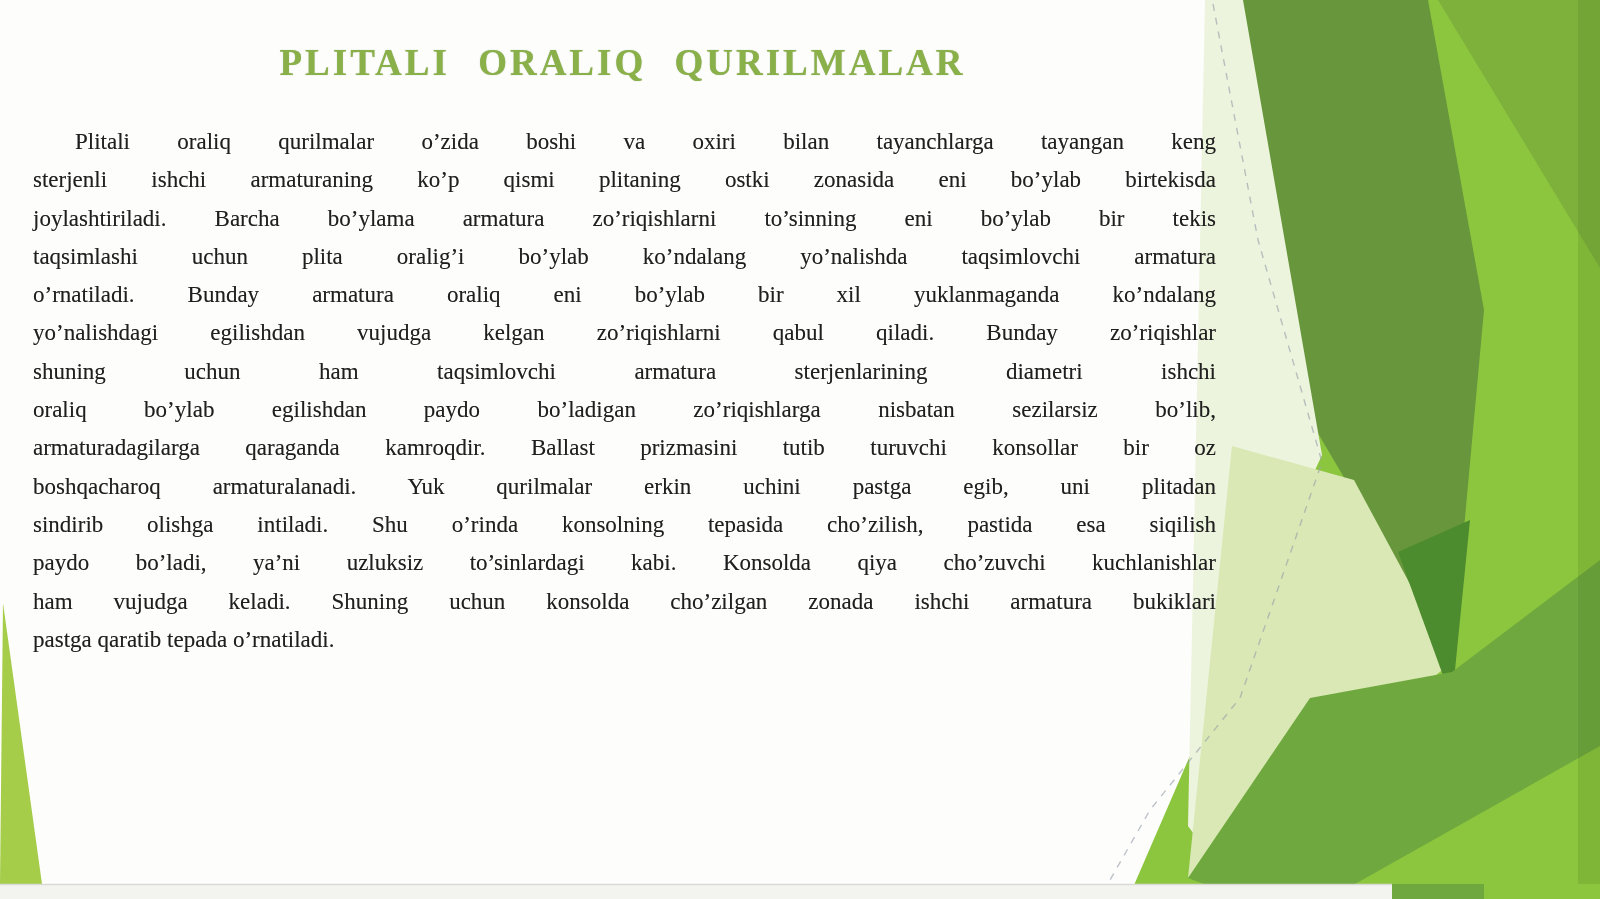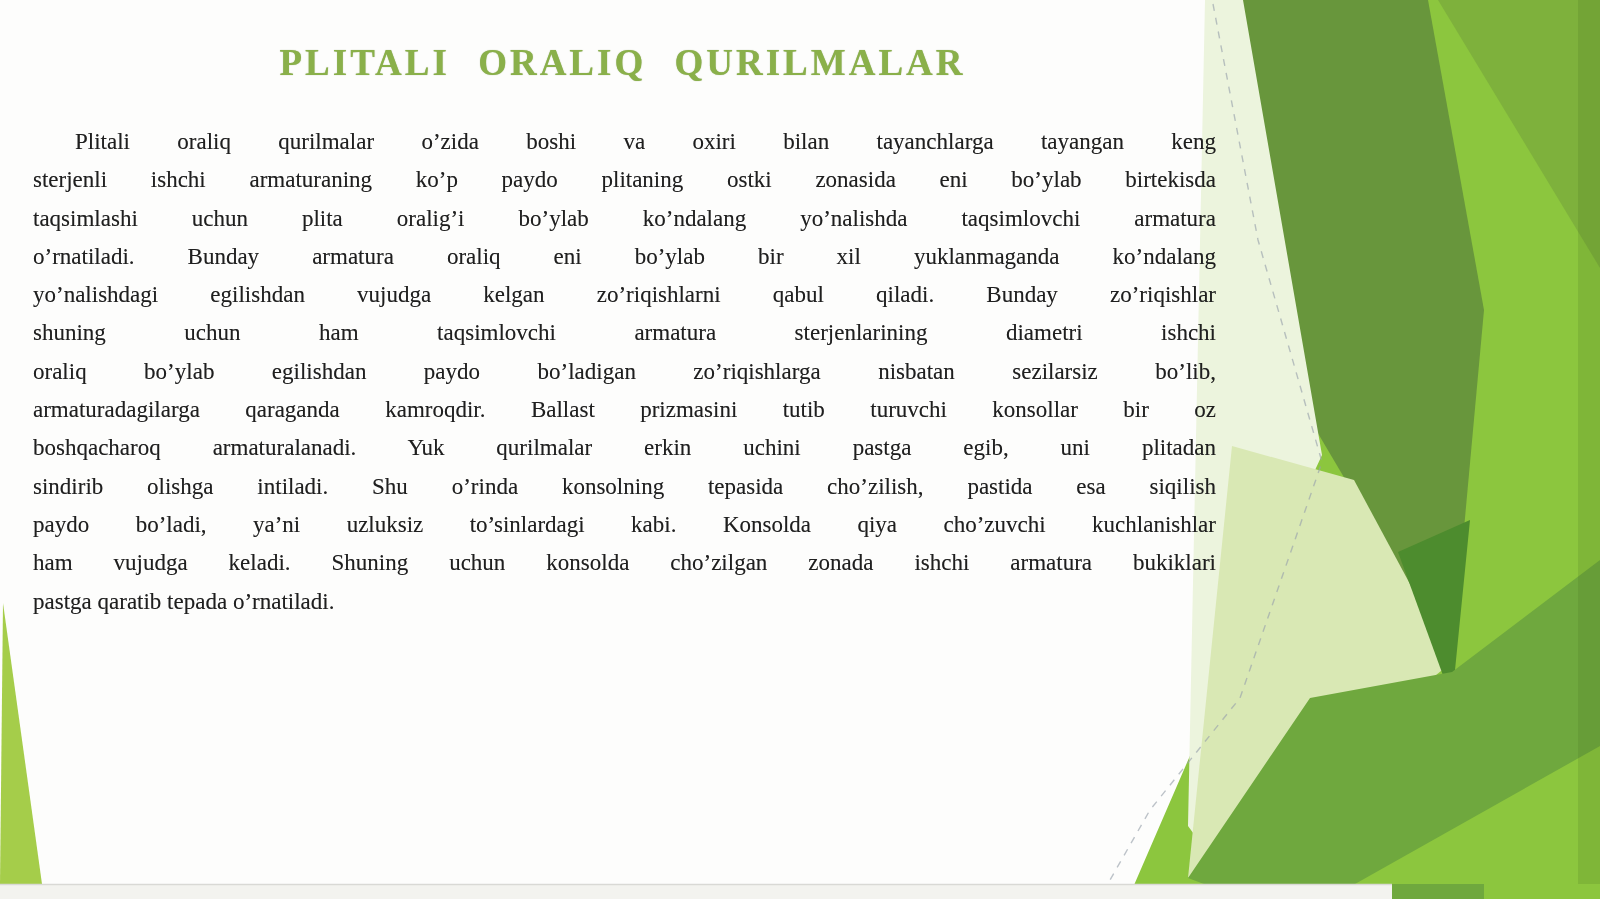--- a/index.html
+++ b/index.html
@@ -68,21 +68,22 @@
     <rect x="1484" y="884" width="116" height="15" fill="#8cc63e"></rect>
     <line x1="0" y1="884.5" x2="1392" y2="884.5" stroke-width="1.5" stroke="#d9d9d5"></line>
 
     <path d="M1213,4 L1258,240 L1322,462 L1240,698 L1150,810 L1110,880" fill="none" stroke-width="1.4" stroke-dasharray="7 7" opacity="0.65" stroke="#9aa3ac"></path>
   </svg>
 
   <h1 class="title" style="color: rgb(138, 176, 74);">PLITALI ORALIQ QURILMALAR</h1>
 
   <div class="body-text" style="color: rgb(31, 31, 31);">
     <div class="line indent">Plitali oraliq qurilmalar o’zida boshi va oxiri bilan tayanchlarga tayangan keng</div>
-    <div class="line">sterjenli ishchi armaturaning ko’p paydo plitaning ostki zonasida eni bo’ylab birtekisda</div>
+    <div class="line">sterjenli ishchi armaturaning ko’p qismi plitaning ostki zonasida eni bo’ylab birtekisda</div>
+    <div class="line">joylashtiriladi. Barcha bo’ylama armatura zo’riqishlarni to’sinning eni bo’ylab bir tekis</div>
     <div class="line">taqsimlashi uchun plita oralig’i bo’ylab ko’ndalang yo’nalishda taqsimlovchi armatura</div>
     <div class="line">o’rnatiladi. Bunday armatura oraliq eni bo’ylab bir xil yuklanmaganda ko’ndalang</div>
     <div class="line">yo’nalishdagi egilishdan vujudga kelgan zo’riqishlarni qabul qiladi. Bunday zo’riqishlar</div>
     <div class="line">shuning uchun ham taqsimlovchi armatura sterjenlarining diametri ishchi</div>
     <div class="line">oraliq bo’ylab egilishdan paydo bo’ladigan zo’riqishlarga nisbatan sezilarsiz bo’lib,</div>
     <div class="line">armaturadagilarga qaraganda kamroqdir. Ballast prizmasini tutib turuvchi konsollar bir oz</div>
     <div class="line">boshqacharoq armaturalanadi. Yuk qurilmalar erkin uchini pastga egib, uni plitadan</div>
     <div class="line">sindirib olishga intiladi. Shu o’rinda konsolning tepasida cho’zilish, pastida esa siqilish</div>
     <div class="line">paydo bo’ladi, ya’ni uzluksiz to’sinlardagi kabi. Konsolda qiya cho’zuvchi kuchlanishlar</div>
     <div class="line">ham vujudga keladi. Shuning uchun konsolda cho’zilgan zonada ishchi armatura bukiklari</div>

